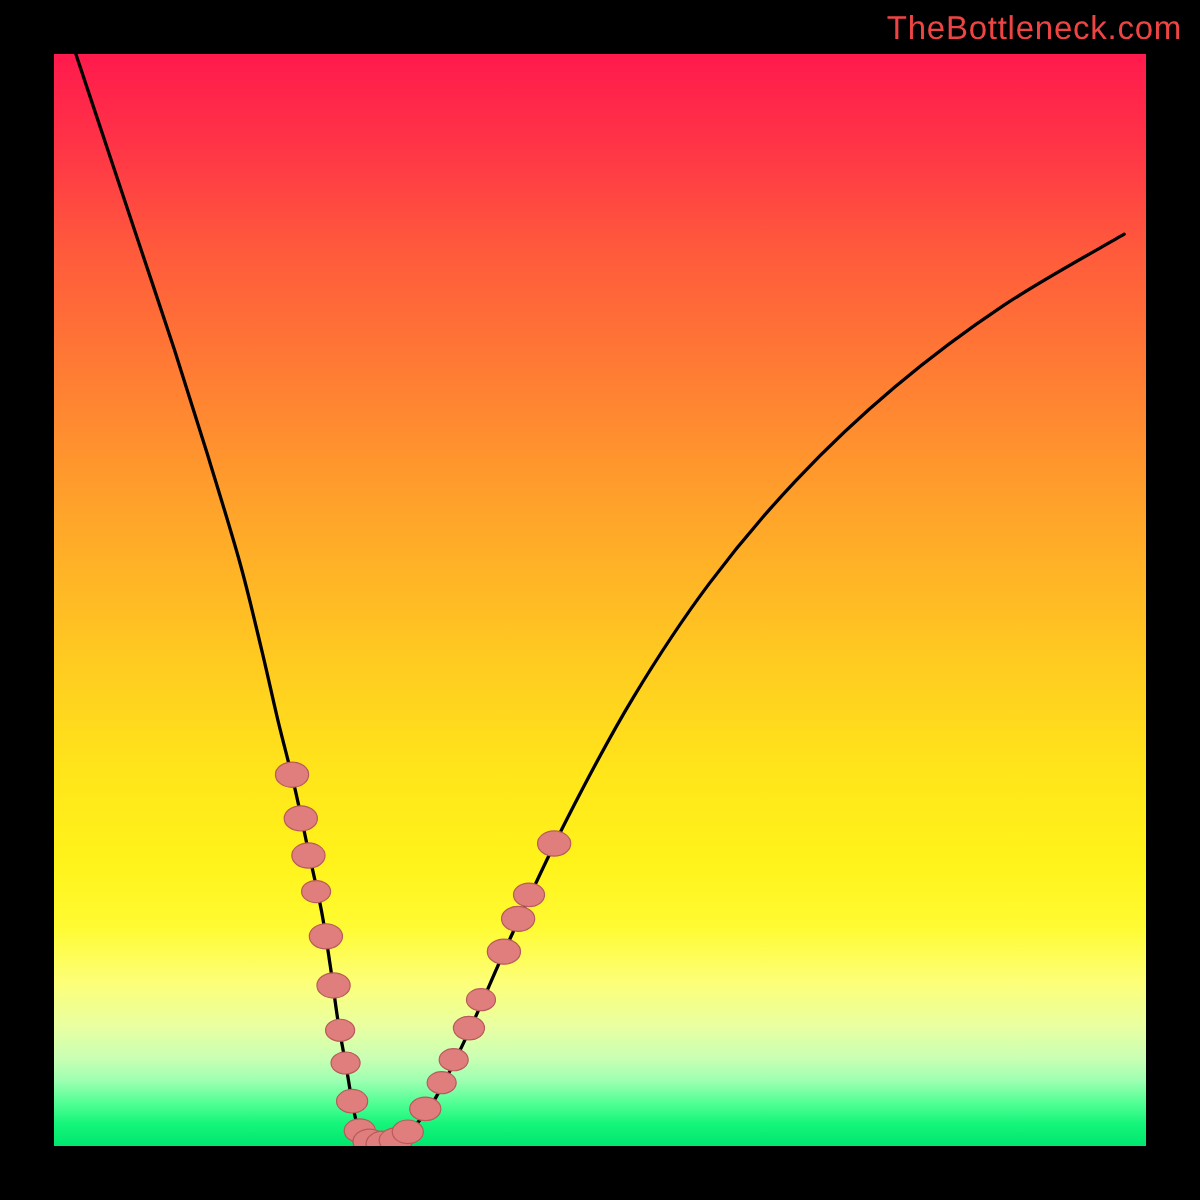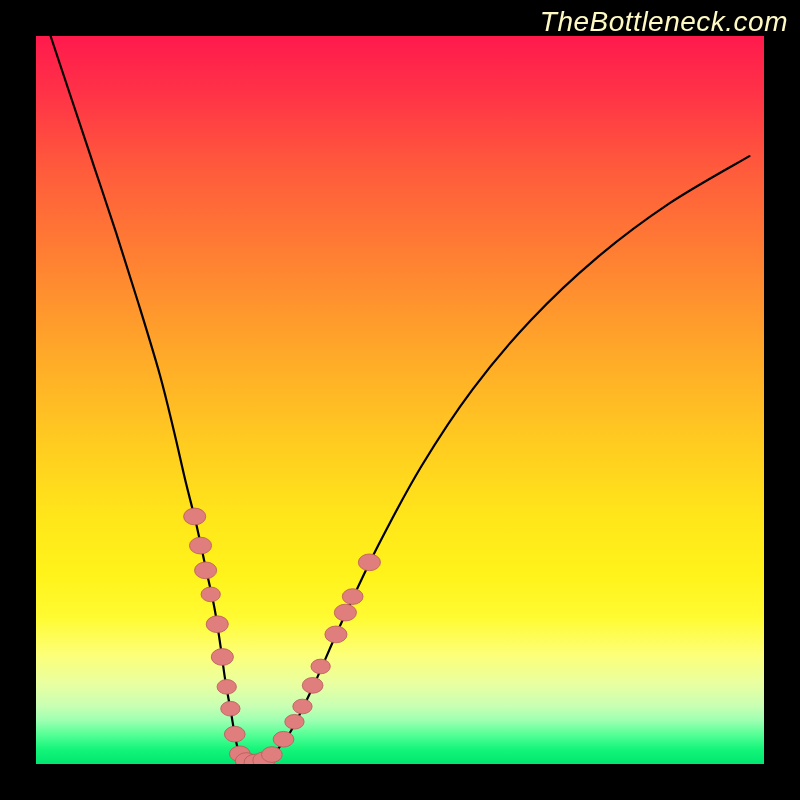--- a/index.html
+++ b/index.html
@@ -51,25 +51,24 @@
     );
   }
   .curve-layer, .markers-layer {
     position: absolute;
     inset: 0;
   }
   .watermark {
     position: absolute;
     top: 6px;
     right: 12px;
-    color: #fef9c3;
-    font-size: 28px;
+    color: #ef4444;
+    font-size: 22px;
     letter-spacing: 0.5px;
     user-select: none;
-    font-style: italic;
   }
 </style>
 </head>
 <body>
 
 <div class="frame">
   <div class="watermark">TheBottleneck.com</div>
 
   <div class="plot-area">
     <div class="gradient-bg"></div>

